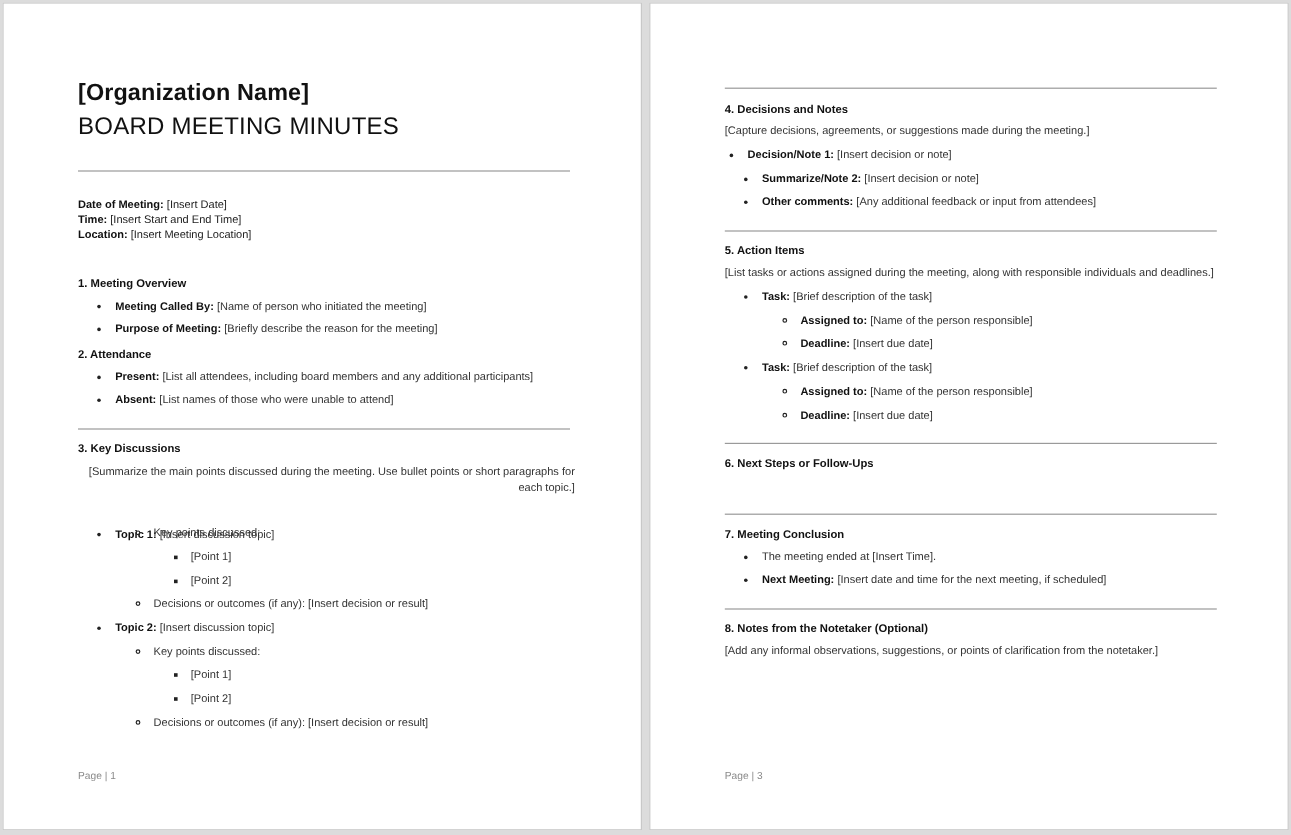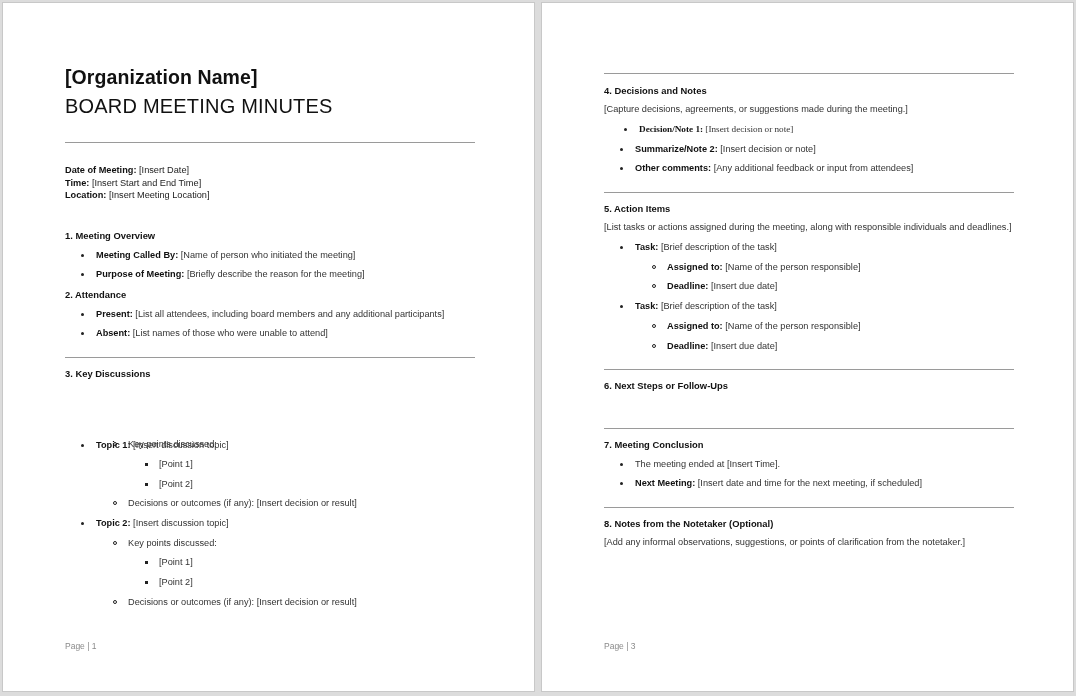--- a/index.html
+++ b/index.html
@@ -123,20 +123,21 @@
     <span>[List all attendees, including board members and any additional participants]</span>
   </div>
   <div class="bullet-row dot1" style="left:78px; top:324px; padding-left:15px;">
     <span class="label">Absent:</span>
     <span>[List names of those who were unable to attend]</span>
   </div>
 
   <div class="rule" style="top:354px;"></div>
 
   <div class="heading" style="left:62px; top:365px;">3. Key Discussions</div>
+  <div class="para" style="left:62px; top:384px; width:414px;">[Summarize the main points discussed during the meeting. Use bullet points or short paragraphs for each topic.]</div>
 
   <div class="bullet-row dot1" style="left:78px; top:436px; padding-left:15px;">
     <span class="label">Topic 1:</span>
     <span>[Insert discussion topic]</span>
   </div>
   <div class="bullet-row dot2" style="left:110px; top:435px; padding-left:15px;">Key points discussed:</div>
   <div class="bullet-row dot3" style="left:142px; top:455px; padding-left:14px;">[Point 1]</div>
   <div class="bullet-row dot3" style="left:142px; top:475px; padding-left:14px;">[Point 2]</div>
   <div class="bullet-row dot2" style="left:110px; top:494px; padding-left:15px;">Decisions or outcomes (if any): [Insert decision or result]</div>
 
@@ -150,21 +151,21 @@
   <div class="bullet-row dot2" style="left:110px; top:593px; padding-left:15px;">Decisions or outcomes (if any): [Insert decision or result]</div>
 
   <div class="footer">Page | 1</div>
 </div>
 
 <div class="page" id="page2">
   <div class="rule" style="top:70px;"></div>
 
   <div class="heading" style="left:62px; top:82px;">4. Decisions and Notes</div>
   <div class="para" style="left:62px; top:100px; white-space:nowrap;">[Capture decisions, agreements, or suggestions made during the meeting.]</div>
-  <div class="bullet-row dot1" style="left:82px; top:120px; padding-left:15px;font-family:Liberation Serif, serif;">
+  <div class="bullet-row dot1" style="left:66px; top:120px; padding-left:15px;">
     <span class="label">Decision/Note 1:</span>
     <span>[Insert decision or note]</span>
   </div>
   <div class="bullet-row dot1" style="left:78px; top:140px; padding-left:15px;">
     <span class="label">Summarize/Note 2:</span>
     <span>[Insert decision or note]</span>
   </div>
   <div class="bullet-row dot1" style="left:78px; top:159px; padding-left:15px;">
     <span class="label">Other comments:</span>
     <span>[Any additional feedback or input from attendees]</span>

